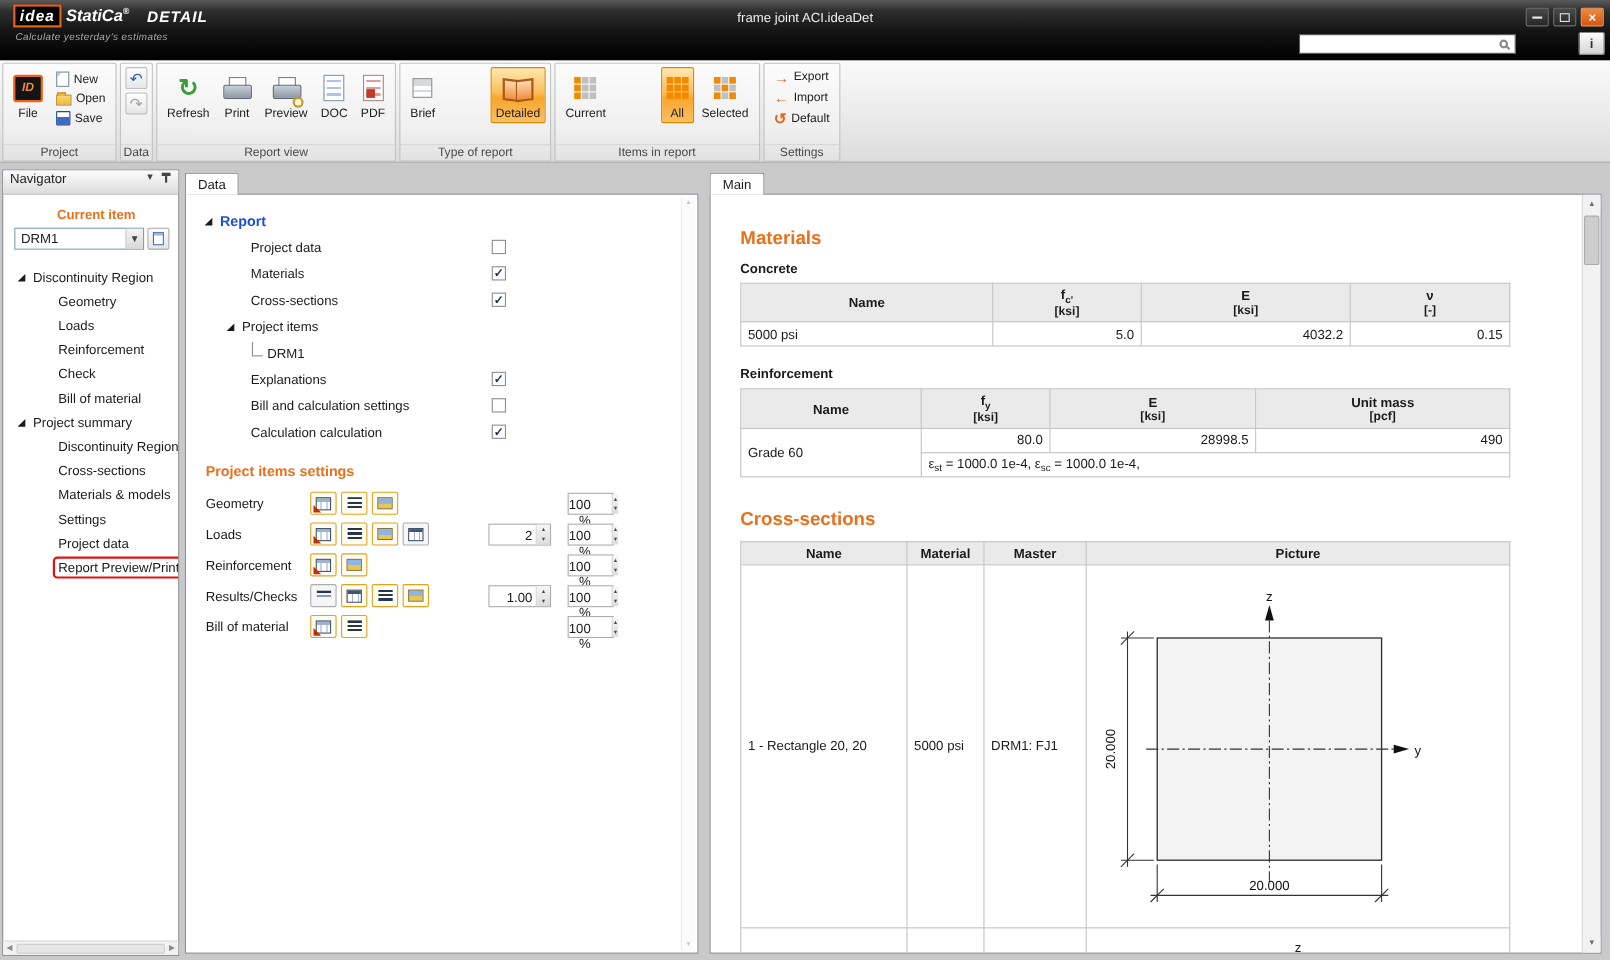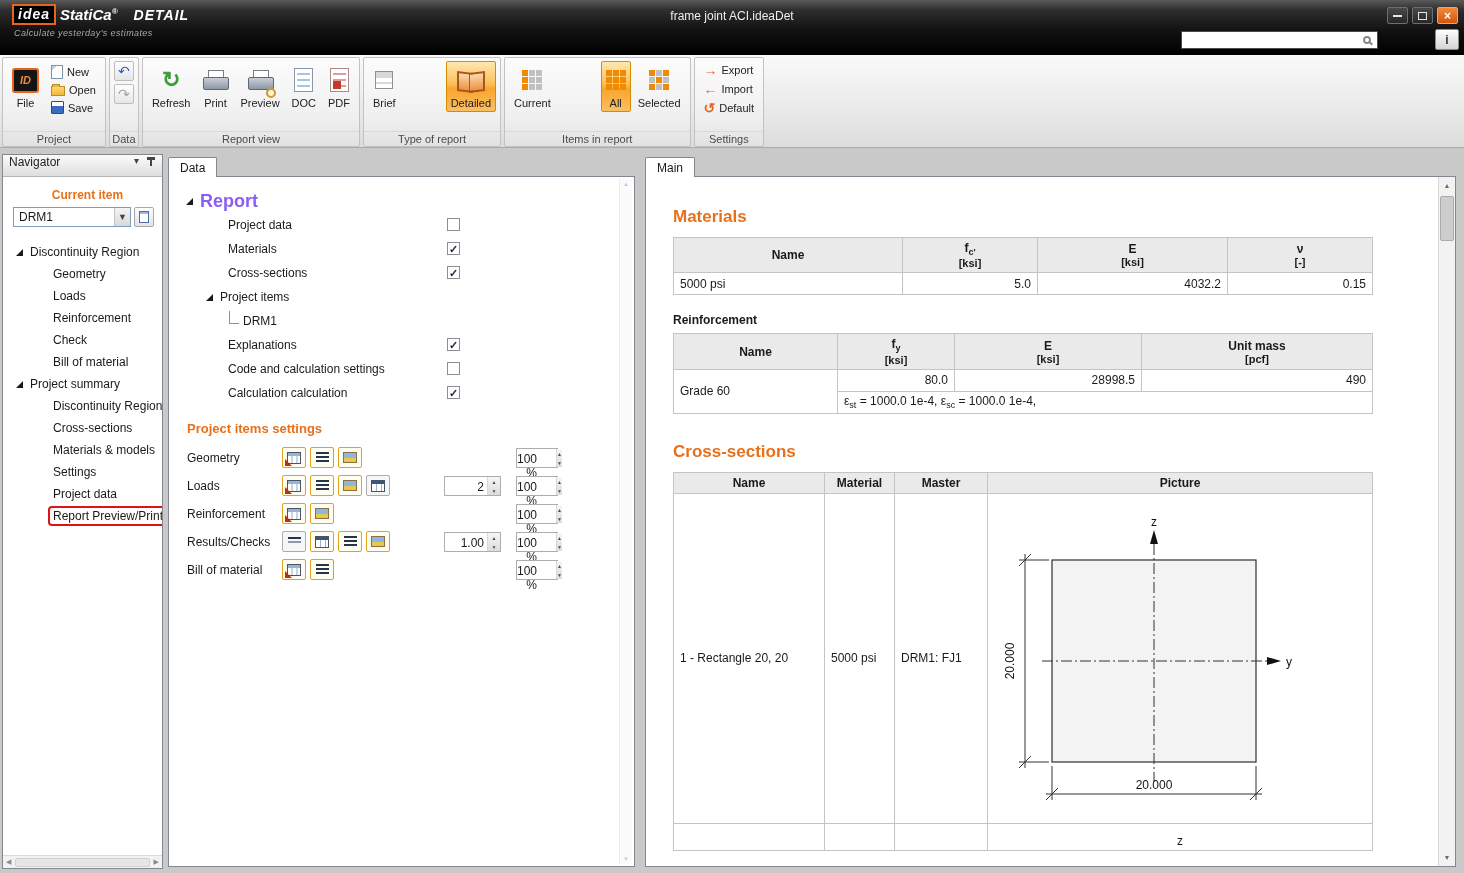--- a/index.html
+++ b/index.html
@@ -98,21 +98,21 @@
 
   
   .tabstrip { height:22px; display:flex; align-items:flex-end; }
   .tab { position:relative; z-index:2; background:#fff; border:1px solid #828790; border-bottom:none; border-radius:2px 2px 0 0; padding:3px 11px 2px; margin-bottom:-1px; font-size:12px; }
 
   
   .data-panel { position:absolute; left:168px; top:6px; width:467px; bottom:6px; display:flex; flex-direction:column; }
   .dp-body { flex:1; position:relative; overflow:hidden; }
   .dp-content { padding-top:12px; }
   .dp-root { position:relative; height:24px; line-height:24px; padding-left:17px; display:flex; align-items:center; }
-  .dp-root .lbl { color:#8b5cf6; font-weight:bold; font-size:18px; }
+  .dp-root .lbl { color:#1d4ed8; font-weight:bold; font-size:13px; }
   .dp-row { position:relative; height:24px; line-height:24px; padding-left:59px; }
   .dp-row-node { position:relative; height:24px; line-height:24px; padding-left:37px; display:flex; align-items:center; }
   .dp-row-child { position:relative; height:24px; line-height:24px; padding-left:60px; display:flex; align-items:center; }
   .connector { display:inline-block; width:10px; height:13px; border-left:1px solid #909090; border-bottom:1px solid #909090; margin:0 4px 7px 0; }
   .cb { position:absolute; left:278px; top:5px; width:13px; height:13px; border:1px solid #8E8E8E; background:#fff; font-size:11px; line-height:12px; text-align:center; color:#1A2B4A; font-weight:bold; }
   .dp-settings-title { color:#E8701A; font-weight:bold; font-size:13px; margin:16px 0 10px 18px; }
   .set-row { position:relative; height:28px; }
   .set-row .lbl { position:absolute; left:18px; top:0; line-height:24px; }
   .set-icons { position:absolute; left:113px; top:1px; display:flex; }
   .icon-btn { width:24px; height:21px; display:inline-flex; align-items:center; justify-content:center; border:1px solid #E0A21F; background:#FFFDF0; border-radius:2px; margin-right:4px; padding:0; }
@@ -440,21 +440,21 @@
         </div>
         <div class="dp-row-child">
           <span class="connector"></span>
           <span>DRM1</span>
         </div>
         <div class="dp-row">
           <span>Explanations</span>
           <span class="cb">✓</span>
         </div>
         <div class="dp-row">
-          <span>Code and calculation settings</span>
+          <span>Bill and calculation settings</span>
           <span class="cb"></span>
         </div>
         <div class="dp-row">
           <span>Calculation calculation</span>
           <span class="cb">✓</span>
         </div>
 
         <div class="dp-settings-title">Project items settings</div>
 
         <div class="set-row">
@@ -589,20 +589,21 @@
     </div>
   </section>
 
   <section class="main-panel">
     <div class="tabstrip">
       <div class="tab">Main</div>
     </div>
     <div class="mp-body panel-body">
       <div class="mp-content">
         <div class="h-orange">Materials</div>
+        <div class="h-sub">Concrete</div>
 
         <table class="rt">
           <colgroup>
               <col style="width:229px">
               <col style="width:135px">
               <col style="width:190px">
               <col style="width:145px">
             </colgroup>
           <thead>
             <tr>

